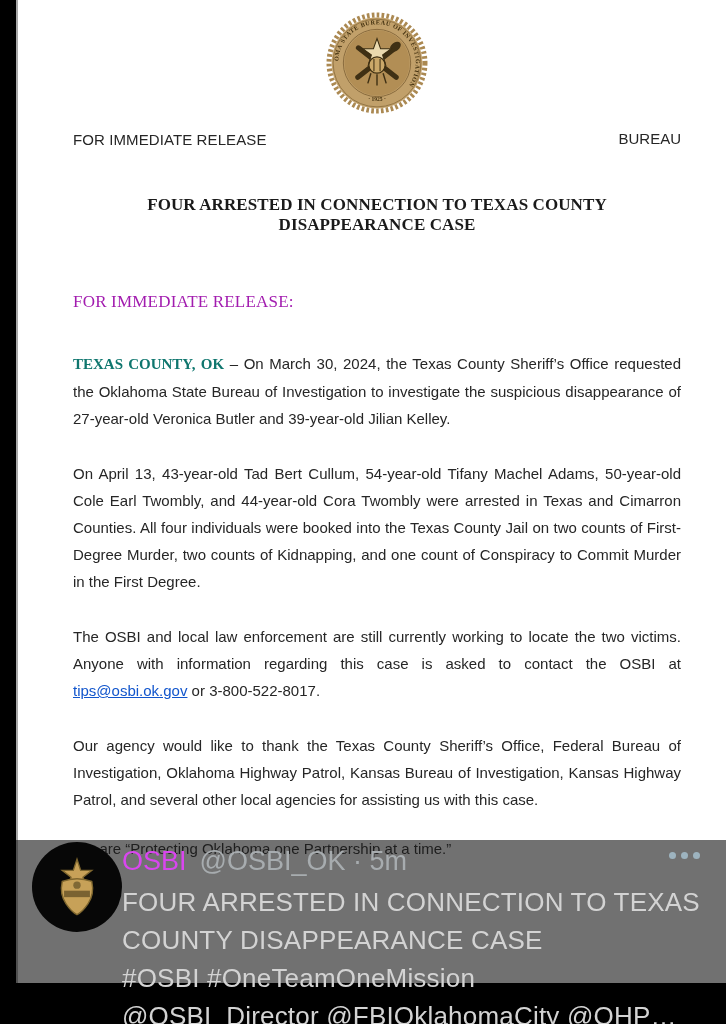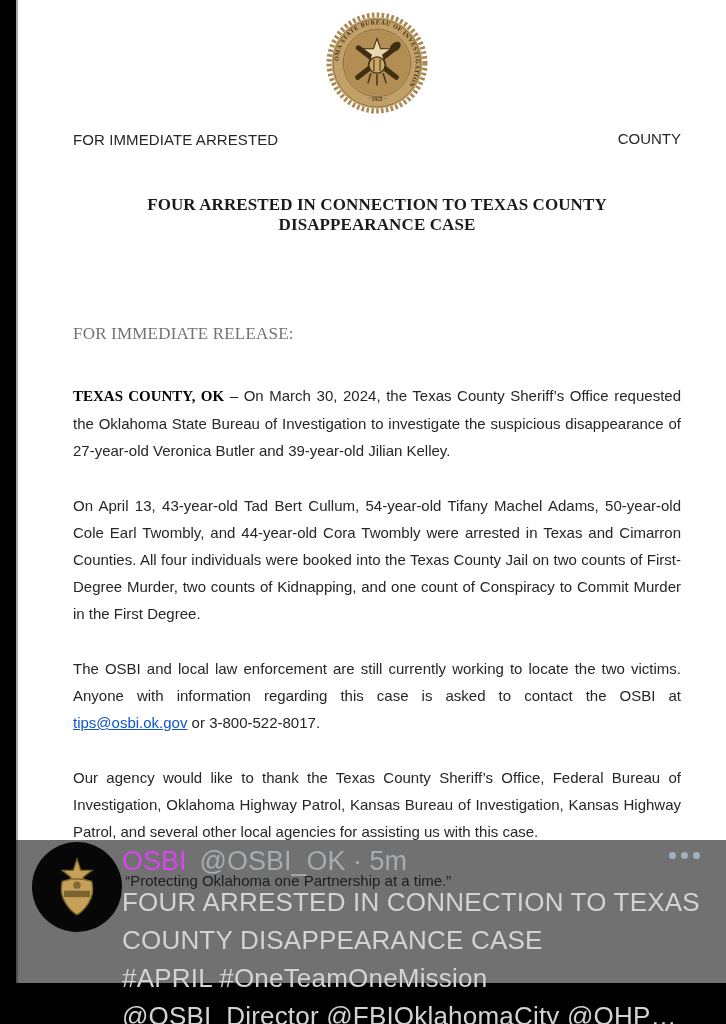--- a/index.html
+++ b/index.html
@@ -18,29 +18,29 @@
   .seal-wrap{width:102px;height:102px;margin:12px auto 0;}
   .header-row{display:flex;justify-content:space-between;margin-top:14px;
     font-size:15px;color:#262626;}
   .release-label{padding-top:3px;letter-spacing:0.1px;}
   .contact-block{text-align:right;line-height:21px;}
   .headline{
     text-align:center;font-family:"Liberation Serif", serif;font-weight:700;
     font-size:17px;color:#1a1a1a;margin-top:46px;letter-spacing:0.1px;
   }
   .date-block{
-    font-family:"Liberation Serif", serif;font-size:17px;color:#737373;
-    margin-top:88px;line-height:22px;letter-spacing:0.2px;
+    font-family:"Liberation Serif", serif;font-size:17px;color:#a21caf;
+    margin-top:56px;line-height:22px;letter-spacing:0.2px;
   }
   .body-para{
     text-align:justify;font-size:15px;line-height:27px;color:#262626;
     margin:28px 0 0 0;
   }
   .body-para.first{margin-top:37px;}
-  .lead{font-family:"Liberation Serif", serif;font-weight:700;color:#000000;}
+  .lead{font-family:"Liberation Serif", serif;font-weight:700;color:#0f766e;}
   .doc-link{color:var(--link-blue,#1155cc);text-decoration:underline;cursor:pointer;}
   .quote-line{font-size:15px;color:#262626;margin-top:25px;line-height:21px;}
 
   
   .tweet-backdrop{
     position:absolute;left:16px;top:840px;width:710px;height:143px;
     background:rgba(26,26,26,0.62);
   }
   .tweet{position:absolute;left:16px;top:840px;width:710px;}
   .avatar{
@@ -89,23 +89,23 @@
         <line x1="53" y1="46" x2="53" y2="58" stroke="#3a2c10" stroke-width="1"></line>
         <line x1="44" y1="60" x2="41" y2="70" stroke="#3f3014" stroke-width="1.4"></line>
         <line x1="50" y1="61" x2="50" y2="72" stroke="#3f3014" stroke-width="1.4"></line>
         <line x1="56" y1="60" x2="59" y2="70" stroke="#3f3014" stroke-width="1.4"></line>
       </g>
       <text x="50" y="87" font-size="5.5" fill="#42300f" text-anchor="middle" font-family="Liberation Serif, serif" font-weight="bold">· 1925 ·</text>
     </svg>
   </div>
 
   <div class="header-row">
-    <div class="release-label">FOR IMMEDIATE ARRESTED</div>
+    <div class="release-label">FOR IMMEDIATE RELEASE</div>
     <div class="contact-block">
-      <div>COUNTY</div>
+      <div>BUREAU</div>
     </div>
   </div>
 
   <div class="headline">FOUR ARRESTED IN CONNECTION TO TEXAS COUNTY DISAPPEARANCE CASE</div>
 
   <div class="date-block">
     <div>FOR IMMEDIATE RELEASE:</div>
   </div>
 
   <p class="body-para first"><span class="lead">TEXAS COUNTY, OK</span><span> – On March 30, 2024, the Texas County Sheriff’s Office requested the Oklahoma State Bureau of Investigation to investigate the suspicious disappearance of 27-year-old Veronica Butler and 39-year-old Jilian Kelley.</span></p>
@@ -132,21 +132,21 @@
       <rect x="12" y="36" width="28" height="7" fill="#3a2f12" opacity="0.55"></rect>
       <circle cx="26" cy="30" r="4" fill="#3a2f12" opacity="0.5"></circle>
     </svg>
   </div>
 
   <div class="tweet-content">
     <div class="tweet-header"><span class="author">OSBI</span><span class="handle">@OSBI_OK · 5m</span></div>
 
     <div class="tweet-body">
       <div class="tweet-line">FOUR ARRESTED IN CONNECTION TO TEXAS COUNTY DISAPPEARANCE CASE</div>
-      <div class="tweet-line">#APRIL #OneTeamOneMission</div>
+      <div class="tweet-line">#OSBI #OneTeamOneMission</div>
       <div class="tweet-line">@OSBI_Director @FBIOklahomaCity @OHP…</div>
     </div>
   </div>
 
   <div class="more-btn">
     <span class="dot"></span>
     <span class="dot"></span>
     <span class="dot"></span>
   </div>
 

